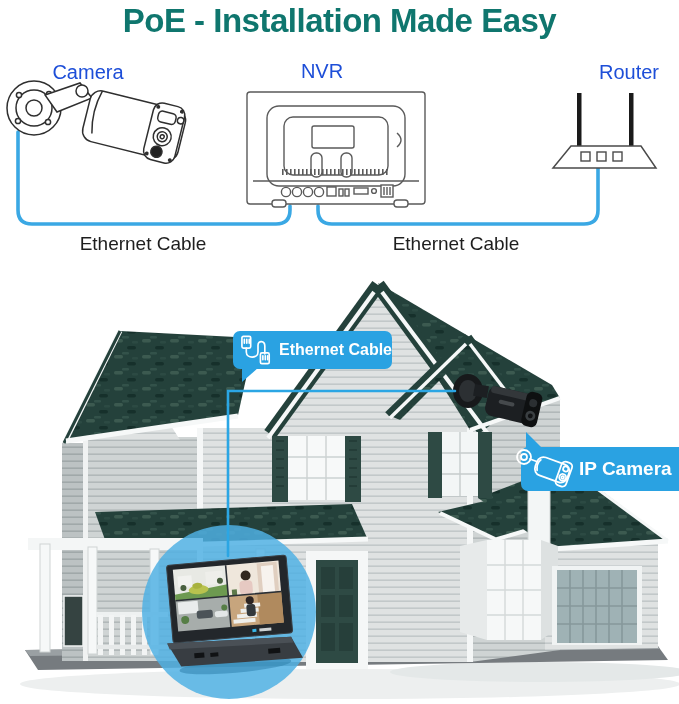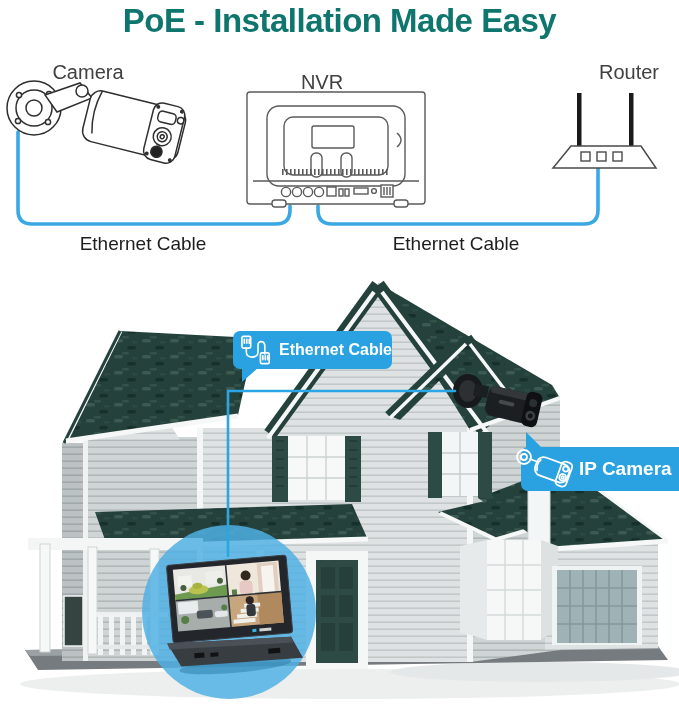--- a/index.html
+++ b/index.html
@@ -1,22 +1,22 @@
 <!DOCTYPE html>
 <html><head>
 <meta charset="utf-8">
 <style>
   html,body{margin:0;padding:0;background:#ffffff;}
   .stage{position:relative;width:679px;height:704px;overflow:hidden;background:#fff;
          font-family:"Liberation Sans",sans-serif;}
   .page-title{position:absolute;left:0;top:2px;width:679px;text-align:center;
               font-size:33px;font-weight:bold;color:#0f766e;letter-spacing:-0.5px;}
-  .dev-label{position:absolute;width:120px;text-align:center;font-size:20px;color:#404040;}
+  .dev-label{position:absolute;width:120px;text-align:center;font-size:20px;color:#1d4ed8;}
   .dev-label.cam{left:28px;top:61px;}
-  .dev-label.nvr{left:262px;top:60px;margin-top:11px;}
+  .dev-label.nvr{left:262px;top:60px;}
   .dev-label.rtr{left:569px;top:61px;}
   .cable-label{position:absolute;width:170px;text-align:center;font-size:19px;color:#1e1e1e;}
   .cable-label.c1{left:58px;top:233px;}
   .cable-label.c2{left:371px;top:233px;}
   svg.art{position:absolute;left:0;top:0;}
   
   .callout{position:absolute;background:#2aa2e2;border-radius:7px;color:#fff;
            display:flex;align-items:center;font-weight:bold;overflow:visible;z-index:30;}
   .callout::after{content:"";position:absolute;width:0;height:0;}
   .callout .lbl{white-space:nowrap;}

